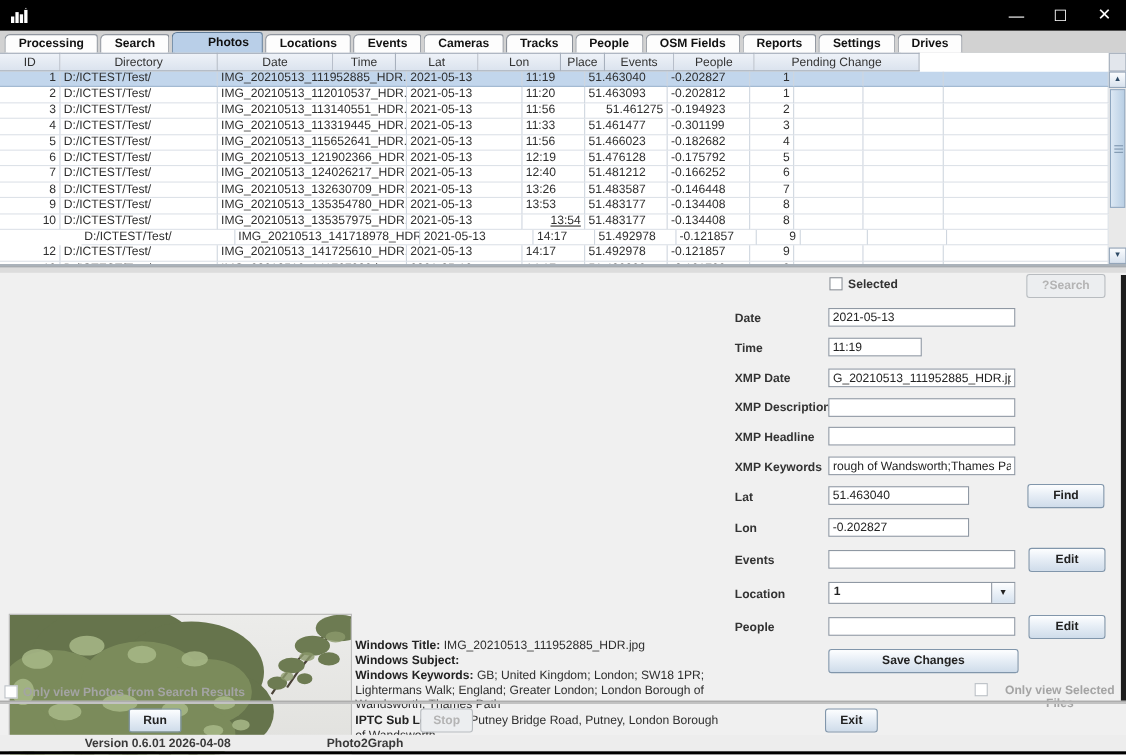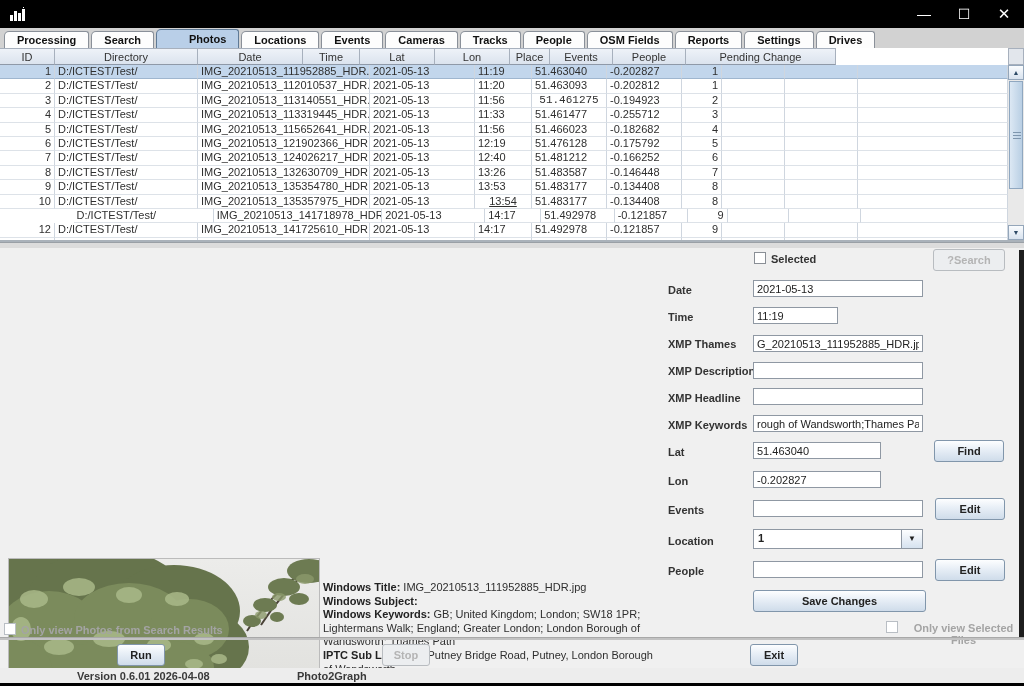--- a/index.html
+++ b/index.html
@@ -166,35 +166,35 @@
           <div class="td" style="width: 63px; text-align: left;"></div>
           <div class="td" style="width: 73px; text-align: left;"></div>
           <div class="td" style="width: 150px; text-align: left;"></div>
         </div>
         <div class="trow">
           <div class="td" style="width: 55px; text-align: right;">3</div>
           <div class="td" style="width: 143px; text-align: left;">D:/ICTEST/Test/</div>
           <div class="td" style="width: 172px; text-align: left;">IMG_20210513_113140551_HDR...</div>
           <div class="td" style="width: 105px; text-align: left;">2021-05-13</div>
           <div class="td" style="width: 57px; text-align: left;">11:56</div>
-          <div class="td" style="width: 75px; text-align: center; font-family: Liberation Mono, monospace;">51.461275</div>
+          <div class="td" style="width: 75px; text-align: right;">51.461275</div>
           <div class="td" style="width: 75px; text-align: left;">-0.194923</div>
           <div class="td" style="width: 40px; text-align: right;">2</div>
           <div class="td" style="width: 63px; text-align: left;"></div>
           <div class="td" style="width: 73px; text-align: left;"></div>
           <div class="td" style="width: 150px; text-align: left;"></div>
         </div>
         <div class="trow">
           <div class="td" style="width: 55px; text-align: right;">4</div>
           <div class="td" style="width: 143px; text-align: left;">D:/ICTEST/Test/</div>
           <div class="td" style="width: 172px; text-align: left;">IMG_20210513_113319445_HDR...</div>
           <div class="td" style="width: 105px; text-align: left;">2021-05-13</div>
           <div class="td" style="width: 57px; text-align: left;">11:33</div>
           <div class="td" style="width: 75px; text-align: left;">51.461477</div>
-          <div class="td" style="width: 75px; text-align: left;">-0.255712</div>
+          <div class="td" style="width: 75px; text-align: left;">-0.301199</div>
           <div class="td" style="width: 40px; text-align: right;">3</div>
           <div class="td" style="width: 63px; text-align: left;"></div>
           <div class="td" style="width: 73px; text-align: left;"></div>
           <div class="td" style="width: 150px; text-align: left;"></div>
         </div>
         <div class="trow">
           <div class="td" style="width: 55px; text-align: right;">5</div>
           <div class="td" style="width: 143px; text-align: left;">D:/ICTEST/Test/</div>
           <div class="td" style="width: 172px; text-align: left;">IMG_20210513_115652641_HDR...</div>
           <div class="td" style="width: 105px; text-align: left;">2021-05-13</div>
@@ -256,21 +256,21 @@
           <div class="td" style="width: 40px; text-align: right;">8</div>
           <div class="td" style="width: 63px; text-align: left;"></div>
           <div class="td" style="width: 73px; text-align: left;"></div>
           <div class="td" style="width: 150px; text-align: left;"></div>
         </div>
         <div class="trow">
           <div class="td" style="width: 55px; text-align: right;">10</div>
           <div class="td" style="width: 143px; text-align: left;">D:/ICTEST/Test/</div>
           <div class="td" style="width: 172px; text-align: left;">IMG_20210513_135357975_HDR...</div>
           <div class="td" style="width: 105px; text-align: left;">2021-05-13</div>
-          <div class="td" style="width: 57px; text-align: center; text-decoration: underline;">13:54</div>
+          <div class="td" style="width: 57px; text-align: right; text-decoration: underline;">13:54</div>
           <div class="td" style="width: 75px; text-align: left;">51.483177</div>
           <div class="td" style="width: 75px; text-align: left;">-0.134408</div>
           <div class="td" style="width: 40px; text-align: right;">8</div>
           <div class="td" style="width: 63px; text-align: left;"></div>
           <div class="td" style="width: 73px; text-align: left;"></div>
           <div class="td" style="width: 150px; text-align: left;"></div>
         </div>
         <div class="trow">
           <div class="td" style="width: 75px; text-align: right; margin-top: 42px;">11</div>
           <div class="td" style="width: 143px; text-align: left;">D:/ICTEST/Test/</div>
@@ -463,21 +463,21 @@
         <div><b>Windows Keywords:</b> GB; United Kingdom; London; SW18 1PR; Lightermans Walk; England; Greater London; London Borough of Wandsworth; Thames Path</div>
         <div><b>IPTC Sub Location:</b> Putney Bridge Road, Putney, London Borough of Wandsworth</div>
       </div>
 
     <div class="lbl" style="left:668px;top:36px;">Date</div>
     <input class="field" style="left: 753px; top: 32px; width: 170px;" value="2021-05-13">
 
     <div class="lbl" style="left:668px;top:63px;">Time</div>
     <input class="field" style="left: 753px; top: 59px; width: 85px;" value="11:19">
 
-    <div class="lbl" style="left:668px;top:90px;">XMP Thames</div>
+    <div class="lbl" style="left:668px;top:90px;">XMP Date</div>
     <input class="field" style="left: 753px; top: 87px; width: 170px;" value="G_20210513_111952885_HDR.jpg">
 
     <div class="lbl" style="left:668px;top:117px;">XMP Description</div>
     <input class="field" style="left: 753px; top: 114px; width: 170px;" value="">
 
     <div class="lbl" style="left:668px;top:144px;">XMP Headline</div>
     <input class="field" style="left: 753px; top: 140px; width: 170px;" value="">
 
     <div class="lbl" style="left:668px;top:171px;">XMP Keywords</div>
     <input class="field" style="left: 753px; top: 167px; width: 170px;" value="rough of Wandsworth;Thames Path">

